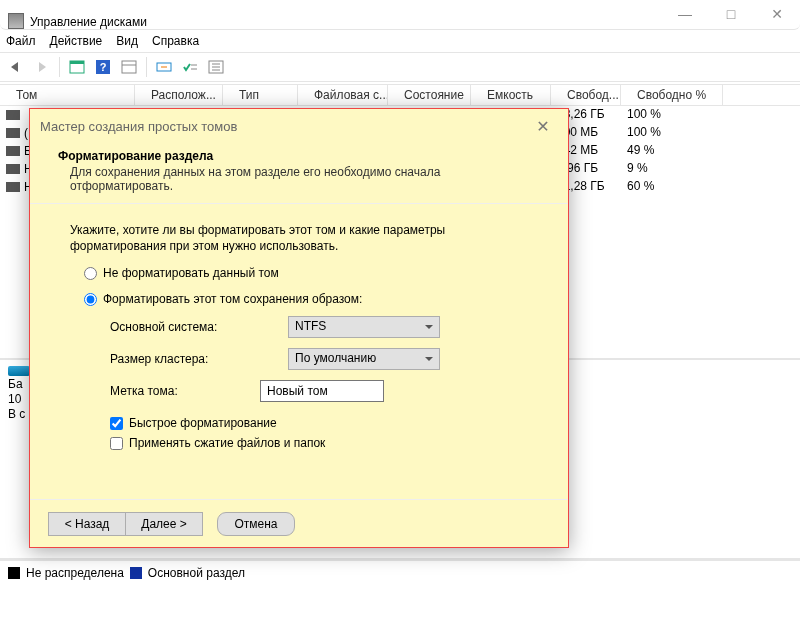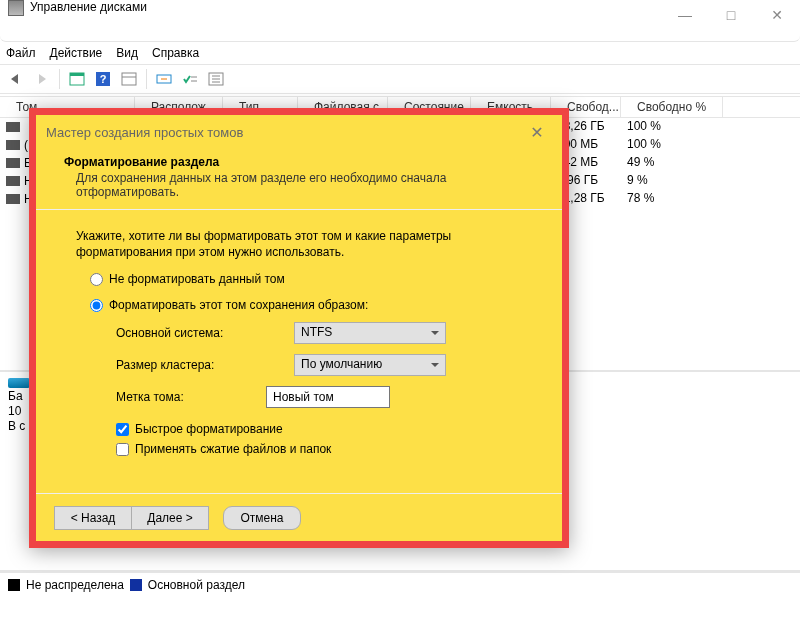--- a/index.html
+++ b/index.html
@@ -1,19 +1,19 @@
 <!DOCTYPE html>
 <html><head>
 <meta charset="utf-8">
 <style>
   * { box-sizing: border-box; margin: 0; padding: 0; font-family: "Segoe UI", Tahoma, sans-serif; }
   body { width: 800px; height: 637px; background: #fff; overflow: hidden; position: relative; font-size: 12px; color: #000; }
 
   
-  .titlebar { height: 42px; display: flex; align-items: flex-start; padding-left: 8px; border-bottom: 1px solid #e5e5e5; border-radius: 6px; }
+  .titlebar { height: 30px; display: flex; align-items: flex-end; padding-left: 8px; border-bottom: 1px solid #e5e5e5; border-radius: 6px; }
   .titlebar .app-icon { width: 16px; height: 16px; background: linear-gradient(#888,#bbb); border: 1px solid #666; margin-right: 6px; }
   .titlebar .title { font-size: 12px; color: #000; flex: 1; }
   .win-btns { display: flex; }
   .win-btn { width: 46px; height: 30px; display: flex; align-items: center; justify-content: center; color: #888; font-size: 14px; }
 
   
   .menubar { height: 22px; display: flex; padding: 0 6px; gap: 14px; align-items: center; font-size: 12px; }
   .menubar span { cursor: default; }
 
   
@@ -37,21 +37,21 @@
   .lower { height: 200px; padding: 6px 8px; border-bottom: 2px solid #e5e5e5; position: relative; }
   .disk-ico { width: 22px; height: 10px; background: linear-gradient(#3ad,#07a); border-radius: 2px; }
   .lower-line { font-size: 12px; color: #000; margin-top: 1px; }
 
   
   .legend { height: 24px; display: flex; align-items: center; gap: 6px; padding: 0 8px; border-top: 1px solid #e5e5e5; }
   .leg-sw { width: 12px; height: 12px; }
   .leg-txt { font-size: 12px; }
 
   
-  .wizard { position: absolute; left: 29px; top: 108px; width: 540px; height: 440px; background: #fde047; box-shadow: 0 3px 20px rgba(0,0,0,.35); border: 7px solid #ef4444; z-index: 10; display: flex; flex-direction: column; }
+  .wizard { position: absolute; left: 29px; top: 108px; width: 540px; height: 440px; background: #fef9c3; box-shadow: 0 3px 20px rgba(0,0,0,.35); border: 1px solid #ef4444; z-index: 10; display: flex; flex-direction: column; }
   .wiz-title { height: 34px; display: flex; align-items: center; padding: 0 10px; color: #666; font-size: 13px; }
   .wiz-title .close { margin-left: auto; font-size: 16px; color: #777; width: 30px; text-align: center; }
   .wiz-head { padding: 6px 28px 10px; }
   .wiz-head .h1 { font-weight: 600; font-size: 12px; }
   .wiz-head .h2 { font-size: 12px; color: #333; margin: 2px 0 0 12px; max-width: 430px; }
   .wiz-body { flex: 1; padding: 18px 40px 0; font-size: 12px; border-top: 1px solid #eee; }
   .wiz-body .prompt { line-height: 1.35; }
   .opt { display: flex; align-items: center; gap: 6px; margin: 12px 0 0 14px; }
   .opt input[type=radio] { width: 13px; height: 13px; }
   .form-row { display: flex; align-items: center; margin: 10px 0 0 40px; }
@@ -195,21 +195,21 @@
     <div class="cell c7">9 %</div>
   </div>
   <div class="row">
     <div class="cell c0"><span class="vol-ico"></span>Н</div>
     <div class="cell c1"></div>
       <div class="cell c2"></div>
       <div class="cell c3"></div>
       <div class="cell c4"></div>
       <div class="cell c5"></div>
     <div class="cell c6">41,28 ГБ</div>
-    <div class="cell c7">78 %</div>
+    <div class="cell c7">60 %</div>
   </div>
 </div>
 
 <div class="lower">
   <div class="disk-ico"></div>
   <div class="lower-line">Ба</div>
   <div class="lower-line">10</div>
   <div class="lower-line">В с</div>
 </div>
 

